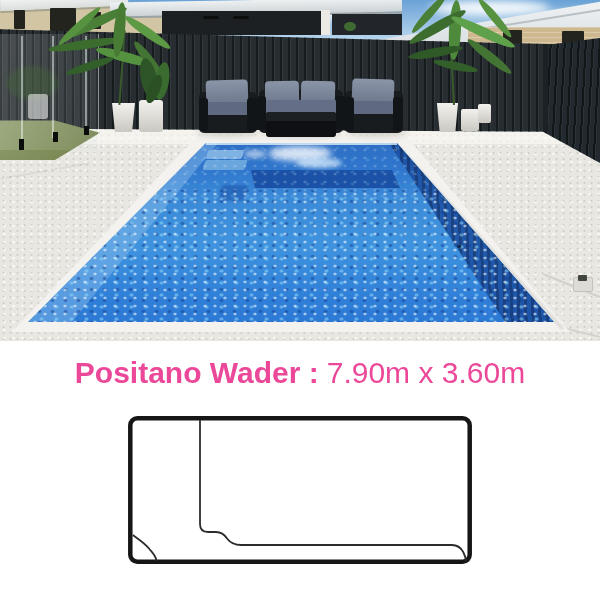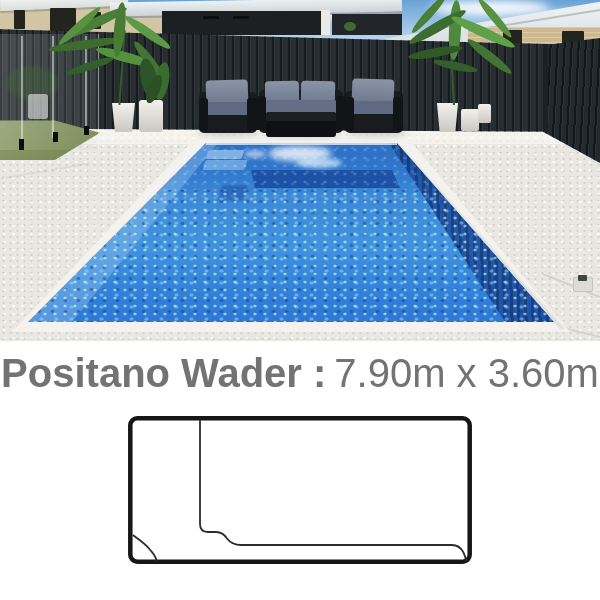--- a/index.html
+++ b/index.html
@@ -29,21 +29,21 @@
   .pot{background:linear-gradient(180deg,#f2f1ed,#c9c8c1);}
   .frond{border-radius:50%;}
   .wicker{background:var(--c-wicker,#191c1f);border-radius:5px;}
   .cushion{background:linear-gradient(180deg,var(--c-cushion,#8a95a8),#6d778c);border-radius:4px;}
   .seat{background:#5f6981;border-radius:3px;}
   .armpanel{background:#121517;border-radius:3px;}
   .shadow{background:rgba(0,0,0,.16);border-radius:50%;filter:blur(3px);}
   .glassline{background:rgba(238,248,243,.5);}
   
   .title{position:absolute;left:0;top:352px;width:600px;height:42px;line-height:42px;
-         text-align:center;font-size:40px;color:#737373;white-space:nowrap;}
+         text-align:center;font-size:30px;color:#ec4899;white-space:nowrap;}
   .title .bold{font-weight:700;}
   .title .dims{font-weight:400;margin-left:8px;}
   
   .diagram{position:absolute;left:128px;top:414px;width:344px;height:154px;}
 </style>
 </head>
 <body>
 
 <div class="page">
 

